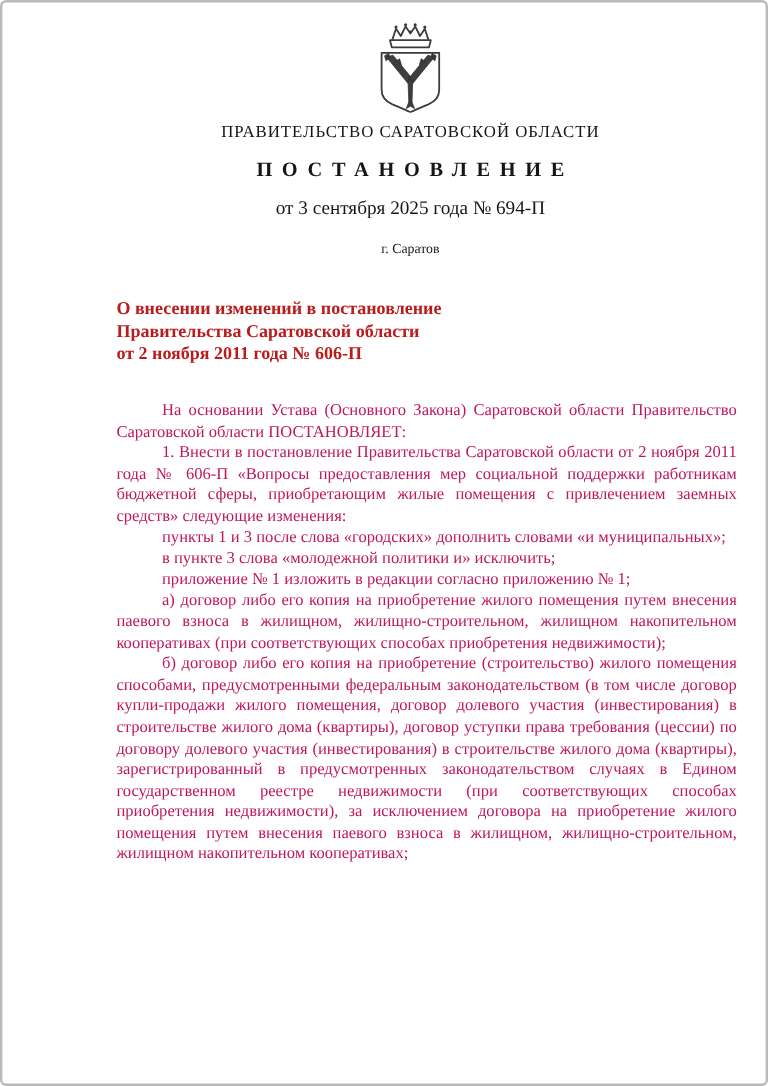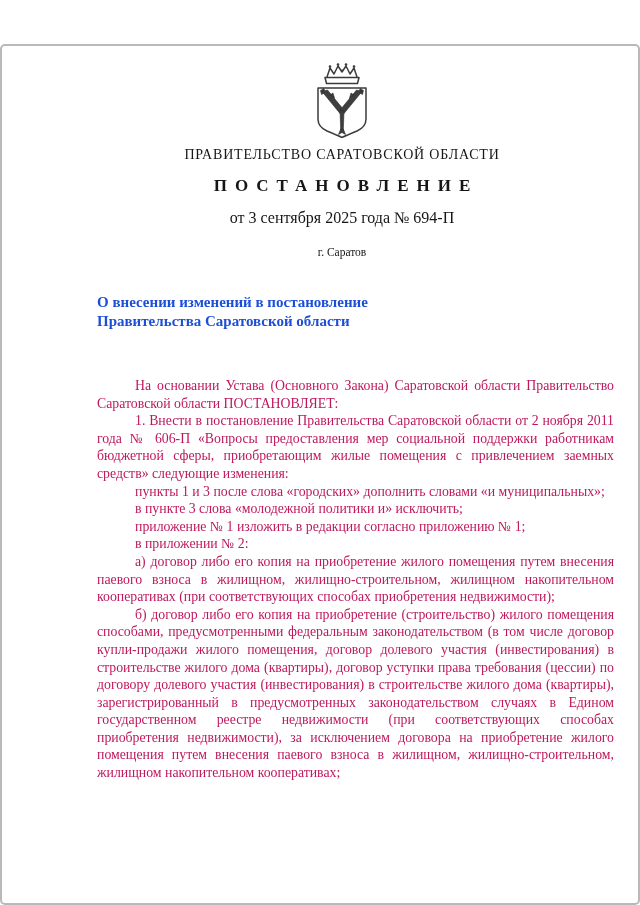--- a/index.html
+++ b/index.html
@@ -9,37 +9,36 @@
     font-family: "Liberation Serif", "DejaVu Serif", serif;
     position: relative;
     overflow: hidden;
   }
   .page {
     position: absolute; inset: 0;
     border: 2px solid #b9b9b9;
     border-radius: 5px;
     background: #ffffff;
     box-sizing: border-box;
-    margin-top: 44px;
   }
   .emblem {
     position: absolute; left: 308px; top: 16px;
     width: 64px; height: 76px;
   }
   .hdr {
     position: absolute; left: 40px; width: 600px;
     text-align: center; color: #161616; white-space: nowrap;
   }
   .org-name   { top: 101px; font-size: 14px; letter-spacing: 0.8px; }
   .doc-type   { top: 130px; font-size: 17px; font-weight: bold; letter-spacing: 8px; text-indent: 8px; }
   .doc-date   { top: 163px; font-size: 16px; }
   .city       { top: 200px; font-size: 11.5px; }
   .title-block {
     position: absolute; left: 95px; top: 247px; width: 440px;
-    font-size: 15px; font-weight: bold; line-height: 18.5px; color: #1d4ed8;
+    font-size: 15px; font-weight: bold; line-height: 18.5px; color: #b91c1c;
   }
   .content {
     position: absolute; left: 95px; top: 331px; width: 517px;
     font-size: 13.8px; line-height: 17.6px;
     text-align: justify; color: #be185d;
   }
   .content p { margin: 0; text-indent: 38px; }
   svg .ln { fill: none; stroke: #3b3b3b; stroke-width: 1.5; stroke-linejoin: round; }
   svg .fish { fill: #3e3e3e; stroke: #2c2c2c; stroke-width: 0.6; }
 </style>
@@ -76,26 +75,26 @@
   </div>
 
   <div class="hdr org-name">ПРАВИТЕЛЬСТВО САРАТОВСКОЙ ОБЛАСТИ</div>
   <div class="hdr doc-type">ПОСТАНОВЛЕНИЕ</div>
   <div class="hdr doc-date">от 3 сентября 2025 года № 694-П</div>
   <div class="hdr city">г. Саратов</div>
 
   <div class="title-block">
     <div>О внесении изменений в постановление</div>
     <div>Правительства Саратовской области</div>
+    <div>от 2 ноября 2011 года № 606-П</div>
   </div>
 
   <div class="content">
     <p>На основании Устава (Основного Закона) Саратовской области Правительство Саратовской области ПОСТАНОВЛЯЕТ:</p>
     <p>1. Внести в постановление Правительства Саратовской области от 2 ноября 2011 года № 606-П «Вопросы предоставления мер социальной поддержки работникам бюджетной сферы, приобретающим жилые помещения с привлечением заемных средств» следующие изменения:</p>
     <p>пункты 1 и 3 после слова «городских» дополнить словами «и муниципальных»;</p>
     <p>в пункте 3 слова «молодежной политики и» исключить;</p>
     <p>приложение № 1 изложить в редакции согласно приложению № 1;</p>
-    <p>в приложении № 2:</p>
     <p>а) договор либо его копия на приобретение жилого помещения путем внесения паевого взноса в жилищном, жилищно-строительном, жилищном накопительном кооперативах (при соответствующих способах приобретения недвижимости);</p>
     <p>б) договор либо его копия на приобретение (строительство) жилого помещения способами, предусмотренными федеральным законодательством (в том числе договор купли-продажи жилого помещения, договор долевого участия (инвестирования) в строительстве жилого дома (квартиры), договор уступки права требования (цессии) по договору долевого участия (инвестирования) в строительстве жилого дома (квартиры), зарегистрированный в предусмотренных законодательством случаях в Едином государственном реестре недвижимости (при соответствующих способах приобретения недвижимости), за исключением договора на приобретение жилого помещения путем внесения паевого взноса в жилищном, жилищно-строительном, жилищном накопительном кооперативах;</p>
   </div>
 
 </div>
 
 </body></html>

